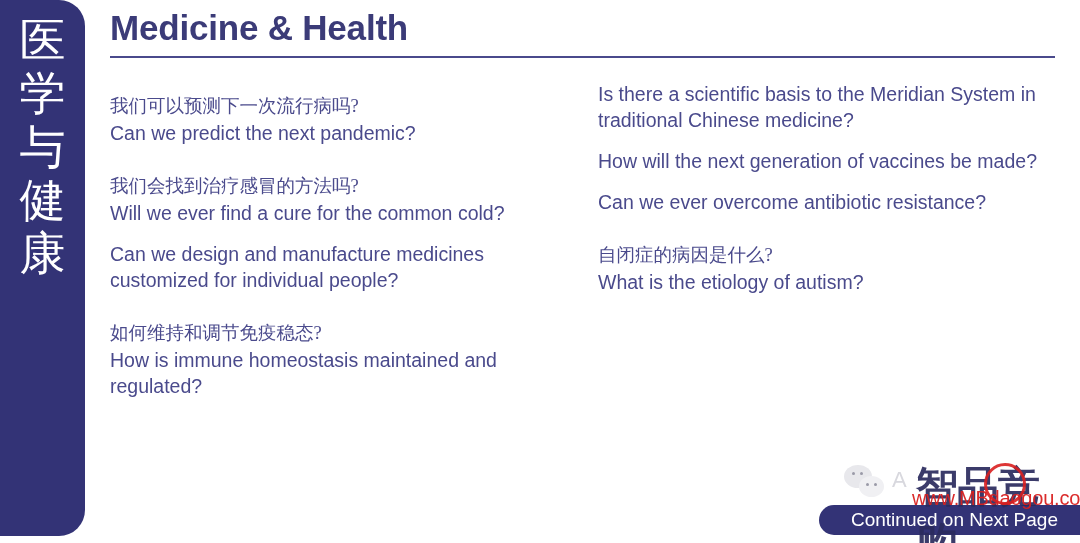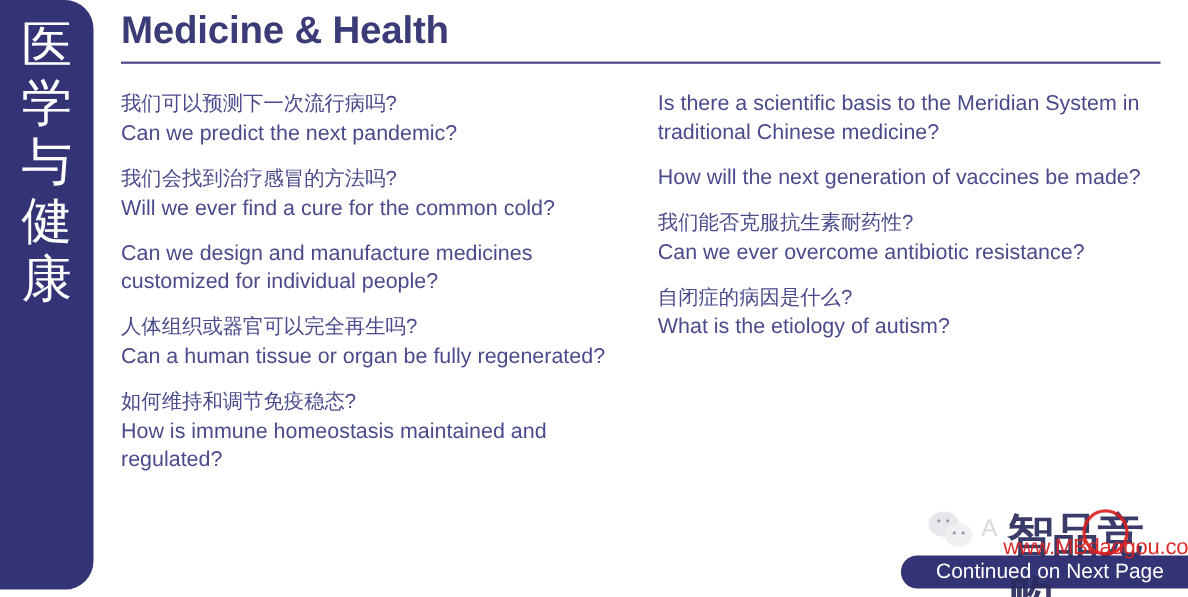--- a/index.html
+++ b/index.html
@@ -93,22 +93,22 @@
     width: 450px;
   }
 
   .qa-item {
     margin-bottom: 15px;
   }
   .q-zh {
     color: #4a4a8c;
     font-size: 18.5px;
     line-height: 1.30;
-    margin: 0 0 3px 0;
-    font-family: Liberation Sans, sans-serif;
+    margin: 12px 0 3px 0;
+    font-family: Liberation Serif, serif;
     font-weight: 400;
   }
   .q-en {
     color: #4a4a8c;
     font-size: 19.5px;
     line-height: 1.33;
     margin: 0;
     font-family: "Liberation Sans", "DejaVu Sans", sans-serif;
     font-weight: 400;
   }
@@ -241,38 +241,33 @@
         <p class="q-en">Can we predict the next pandemic?</p>
       </div>
       <div class="qa-item">
         <p class="q-zh">我们会找到治疗感冒的方法吗?</p>
         <p class="q-en">Will we ever find a cure for the common cold?</p>
       </div>
       <div class="qa-item">
         <p class="q-en">Can we design and manufacture medicines customized for individual people?</p>
       </div>
       <div class="qa-item">
-        <p class="q-zh">人体组织或器官可以完全再生吗?</p>
-        <p class="q-en">Can a human tissue or organ be fully regenerated?</p>
-      </div>
-      <div class="qa-item">
         <p class="q-zh">如何维持和调节免疫稳态?</p>
         <p class="q-en">How is immune homeostasis maintained and regulated?</p>
       </div>
     </div>
 
     <div class="column right">
       <div class="qa-item">
         <p class="q-en">Is there a scientific basis to the Meridian System in traditional Chinese medicine?</p>
       </div>
       <div class="qa-item">
         <p class="q-en">How will the next generation of vaccines be made?</p>
       </div>
       <div class="qa-item">
-        <p class="q-zh">我们能否克服抗生素耐药性?</p>
         <p class="q-en">Can we ever overcome antibiotic resistance?</p>
       </div>
       <div class="qa-item">
         <p class="q-zh">自闭症的病因是什么?</p>
         <p class="q-en">What is the etiology of autism?</p>
       </div>
     </div>
 
   </div>
 

